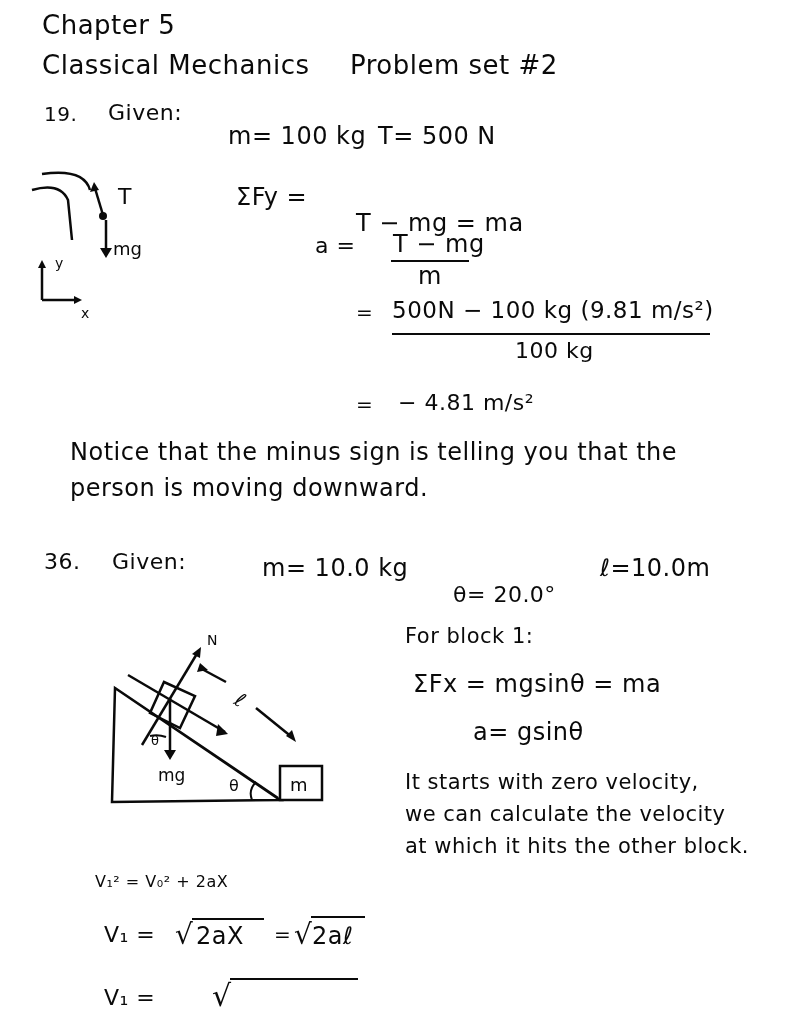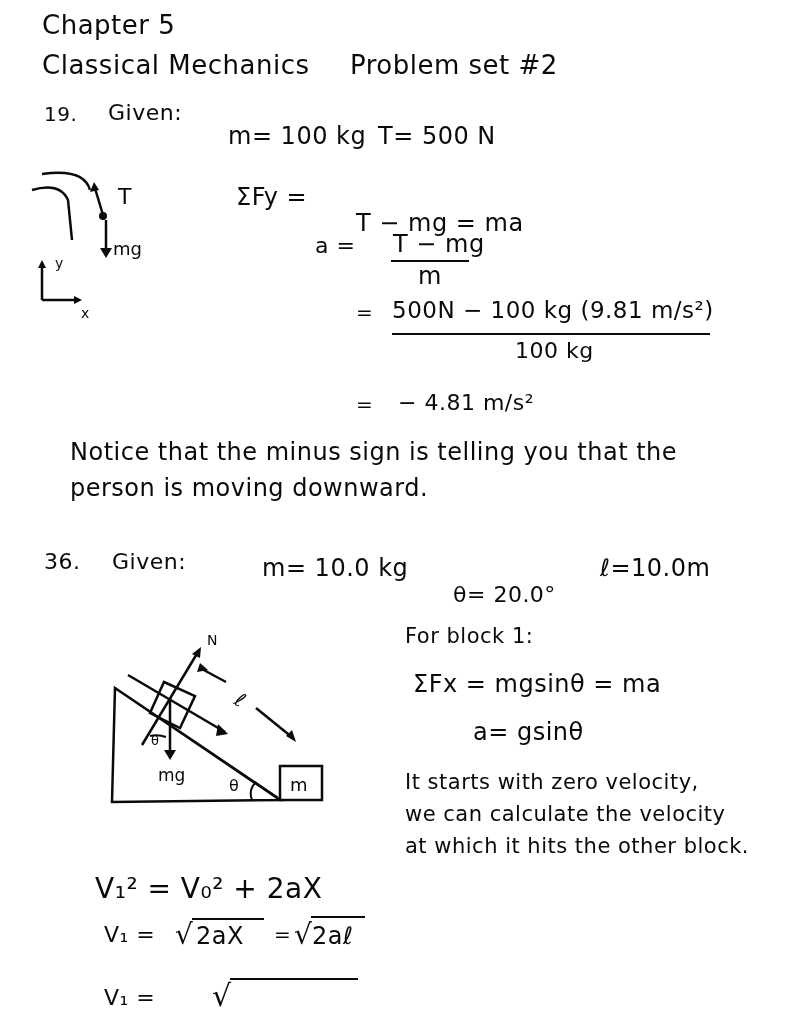--- a/index.html
+++ b/index.html
@@ -96,21 +96,21 @@
 <div class="t sm" style="left:229px;top:776px;font-size:16px;">θ</div>
 <div class="t sm" style="left:290px;top:774px;font-size:18px;">m</div>
 
 <div class="t hw" style="left:405px;top:624px;font-size:21px;">For block 1:</div>
 <div class="t hw" style="left:413px;top:670px;">ΣFx = mgsinθ = ma</div>
 <div class="t hw" style="left:473px;top:718px;">a= gsinθ</div>
 <div class="t hw" style="left:405px;top:770px;font-size:21px;text-align:center;">It starts with zero velocity,</div>
 <div class="t hw" style="left:405px;top:802px;font-size:21px;">we can calculate the velocity</div>
 <div class="t hw" style="left:405px;top:834px;font-size:21px;">at which it hits the other block.</div>
 
-<div class="t hw" style="left:95px;top:872px;font-size:28px;">V₁² = V₀² + 2aX</div>
+<div class="t hw" style="left:95px;top:872px;font-size:16px;">V₁² = V₀² + 2aX</div>
 <div class="t hw" style="left:104px;top:922px;font-size:22px;">V₁  =</div>
 <div class="t hw" style="left:175px;top:918px;font-size:28px;">√</div>
 <div class="frac-line" style="left:192px;top:918px;width:72px;"></div>
 <div class="t hw" style="left:196px;top:922px;">2aX</div>
 <div class="t hw" style="left:274px;top:922px;font-size:20px;">=</div>
 <div class="t hw" style="left:294px;top:918px;font-size:28px;">√</div>
 <div class="frac-line" style="left:311px;top:916px;width:54px;"></div>
 <div class="t hw" style="left:312px;top:922px;">2aℓ</div>
 <div class="t hw" style="left:104px;top:985px;font-size:22px;">V₁  =</div>
 <div class="t hw" style="left:212px;top:978px;font-size:30px;">√</div>

